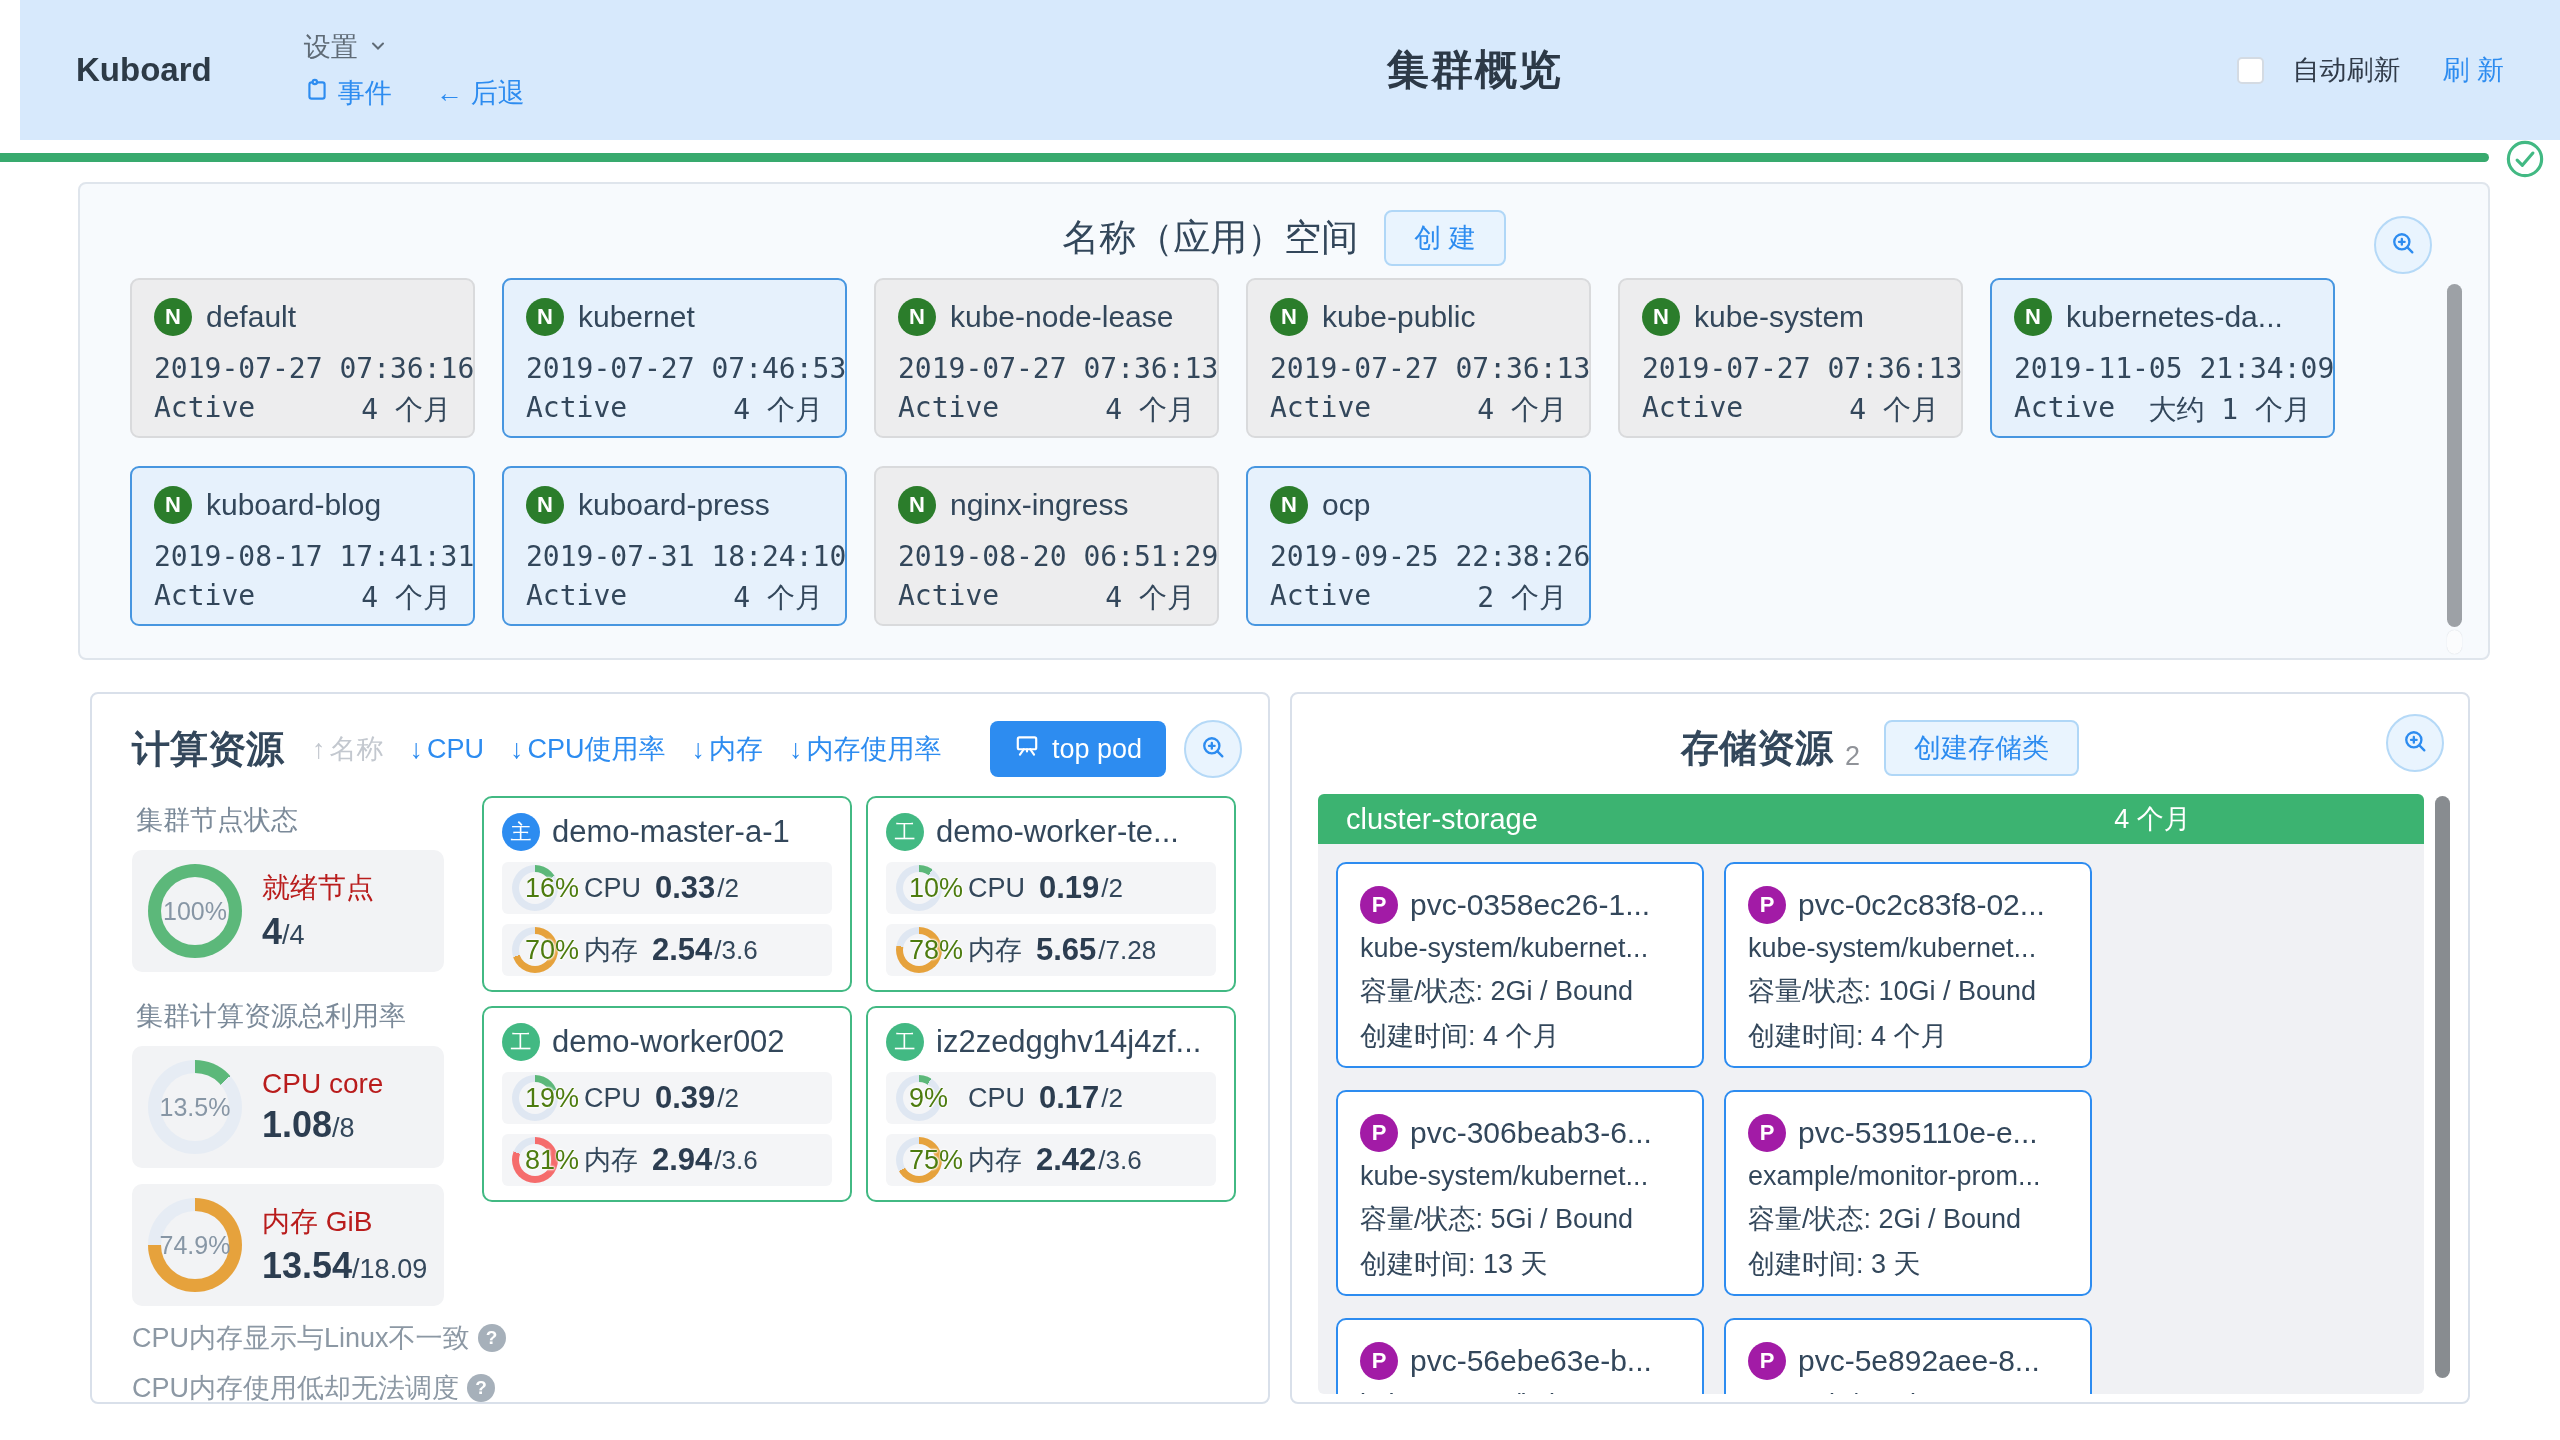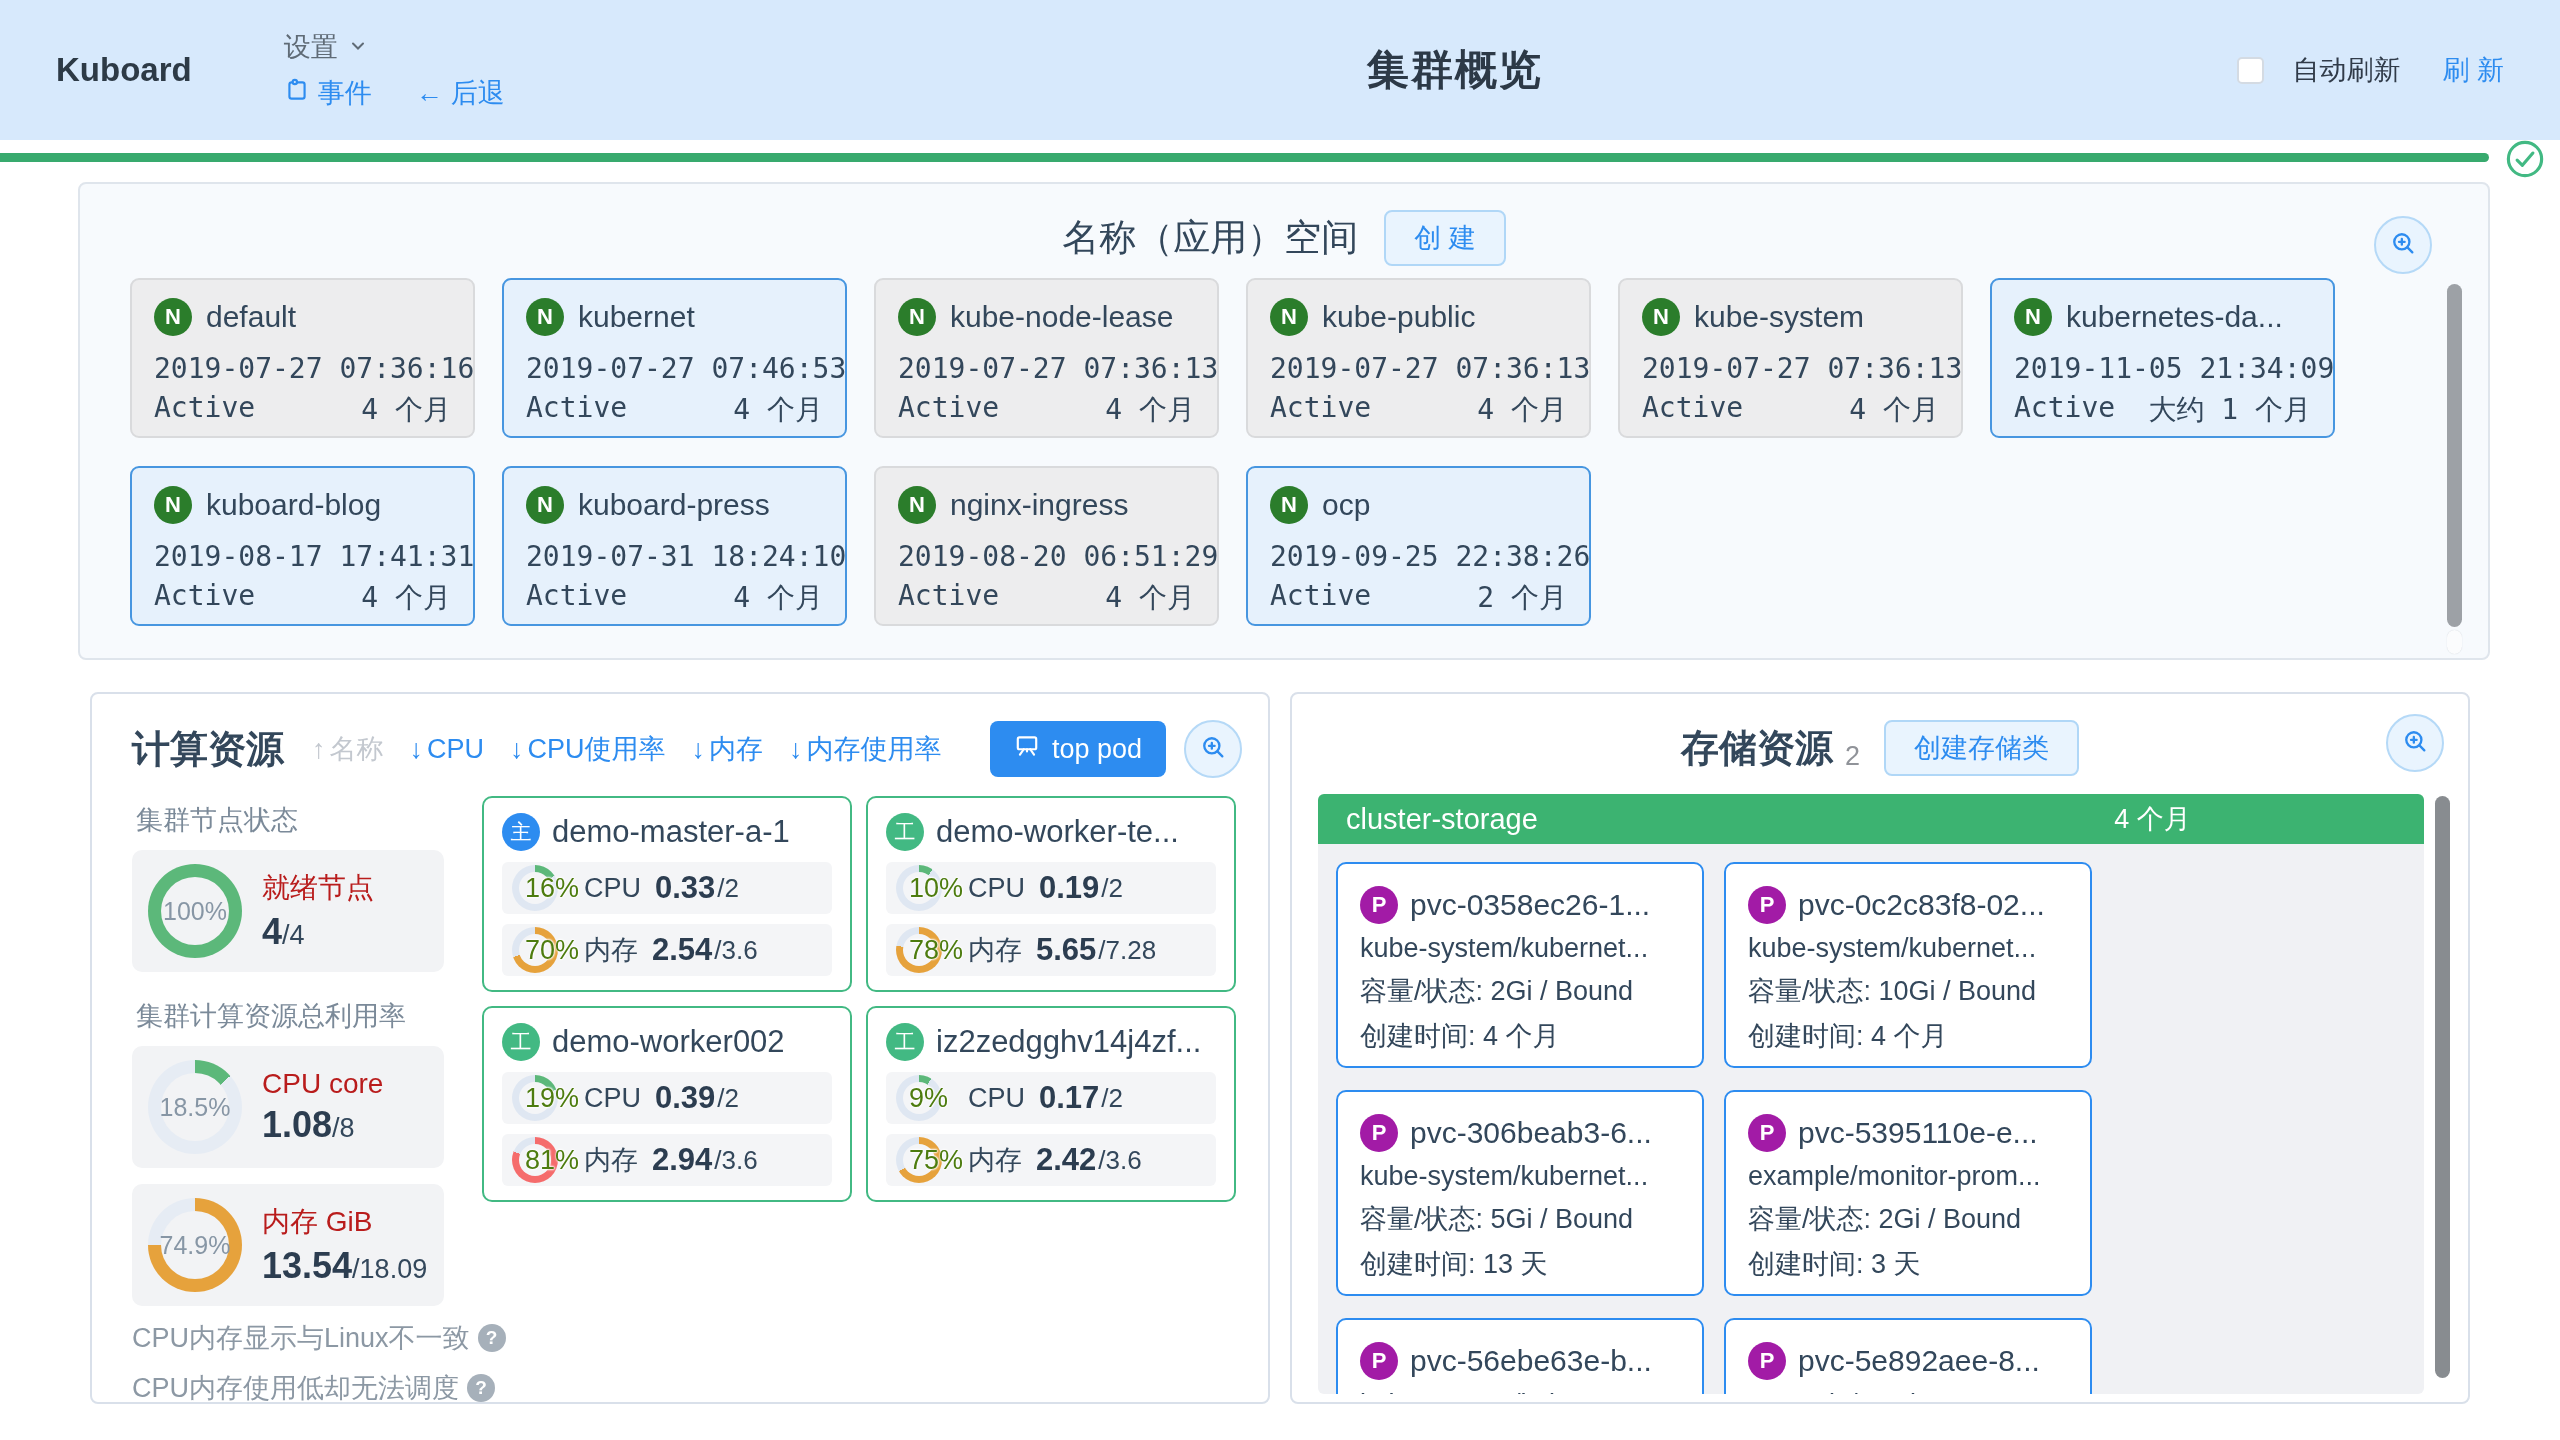--- a/index.html
+++ b/index.html
@@ -1,21 +1,21 @@
 <!DOCTYPE html>
 <html><head>
 <meta charset="utf-8">
 <style>
   * { box-sizing: border-box; margin: 0; padding: 0; }
   html,body { width:2560px; height:1440px; overflow:hidden; background:#ffffff;
     font-family:"Liberation Sans","DejaVu Sans",sans-serif; color:#33475b; }
   .page { position:relative; width:2560px; height:1440px; }
 
   
-  .topbar { position:relative; height:140px; background:#d7e9fc; display:flex; align-items:center; padding:0 56px; }
+  .topbar { position:relative; height:140px; background:#d7e9fc; display:flex; align-items:center; padding:0 56px;margin-left:20px; }
   .brand { font-size:33px; font-weight:bold; color:#2d3a46; margin-right:92px; cursor:pointer; }
   .topmenus { display:flex; flex-direction:column; gap:10px; }
   .settings { display:flex; align-items:center; gap:10px; font-size:27px; color:#5f6b76; cursor:pointer; }
   .menurow { display:flex; align-items:center; gap:44px; }
   .bluelink { display:flex; align-items:center; gap:8px; font-size:27px; color:#2d8cf0; cursor:pointer; text-decoration:none; }
   .page-title { position:absolute; left:1455px; top:50%; transform:translate(-50%,-50%);
     font-size:42px; font-weight:bold; color:#2c3947; letter-spacing:2px; }
   .top-right { margin-left:auto; display:flex; align-items:center; gap:28px; }
   .checkbox { width:27px; height:27px; background:#ffffff; border:2px solid #d4dbe3; border-radius:5px; cursor:pointer; }
   .auto-label { font-size:27px; color:#303b49; }
@@ -366,21 +366,21 @@
         </div>
         <div>
           <div class="glabel">就绪节点</div>
           <div class="gval"><b>4</b><span>/4</span></div>
         </div>
       </div>
 
       <div class="seclabel mt26">集群计算资源总利用率</div>
       <div class="gauge-card">
         <div class="donut" style="--a: 48.6deg; --c: #5cb87a;">
-          <span class="pct">18.5%</span>
+          <span class="pct">13.5%</span>
         </div>
         <div>
           <div class="glabel">CPU core</div>
           <div class="gval"><b>1.08</b><span>/8</span></div>
         </div>
       </div>
 
       <div class="gauge-card mt16">
         <div class="donut" style="--a: 269.6deg; --c: #e6a23c;">
           <span class="pct">74.9%</span>

